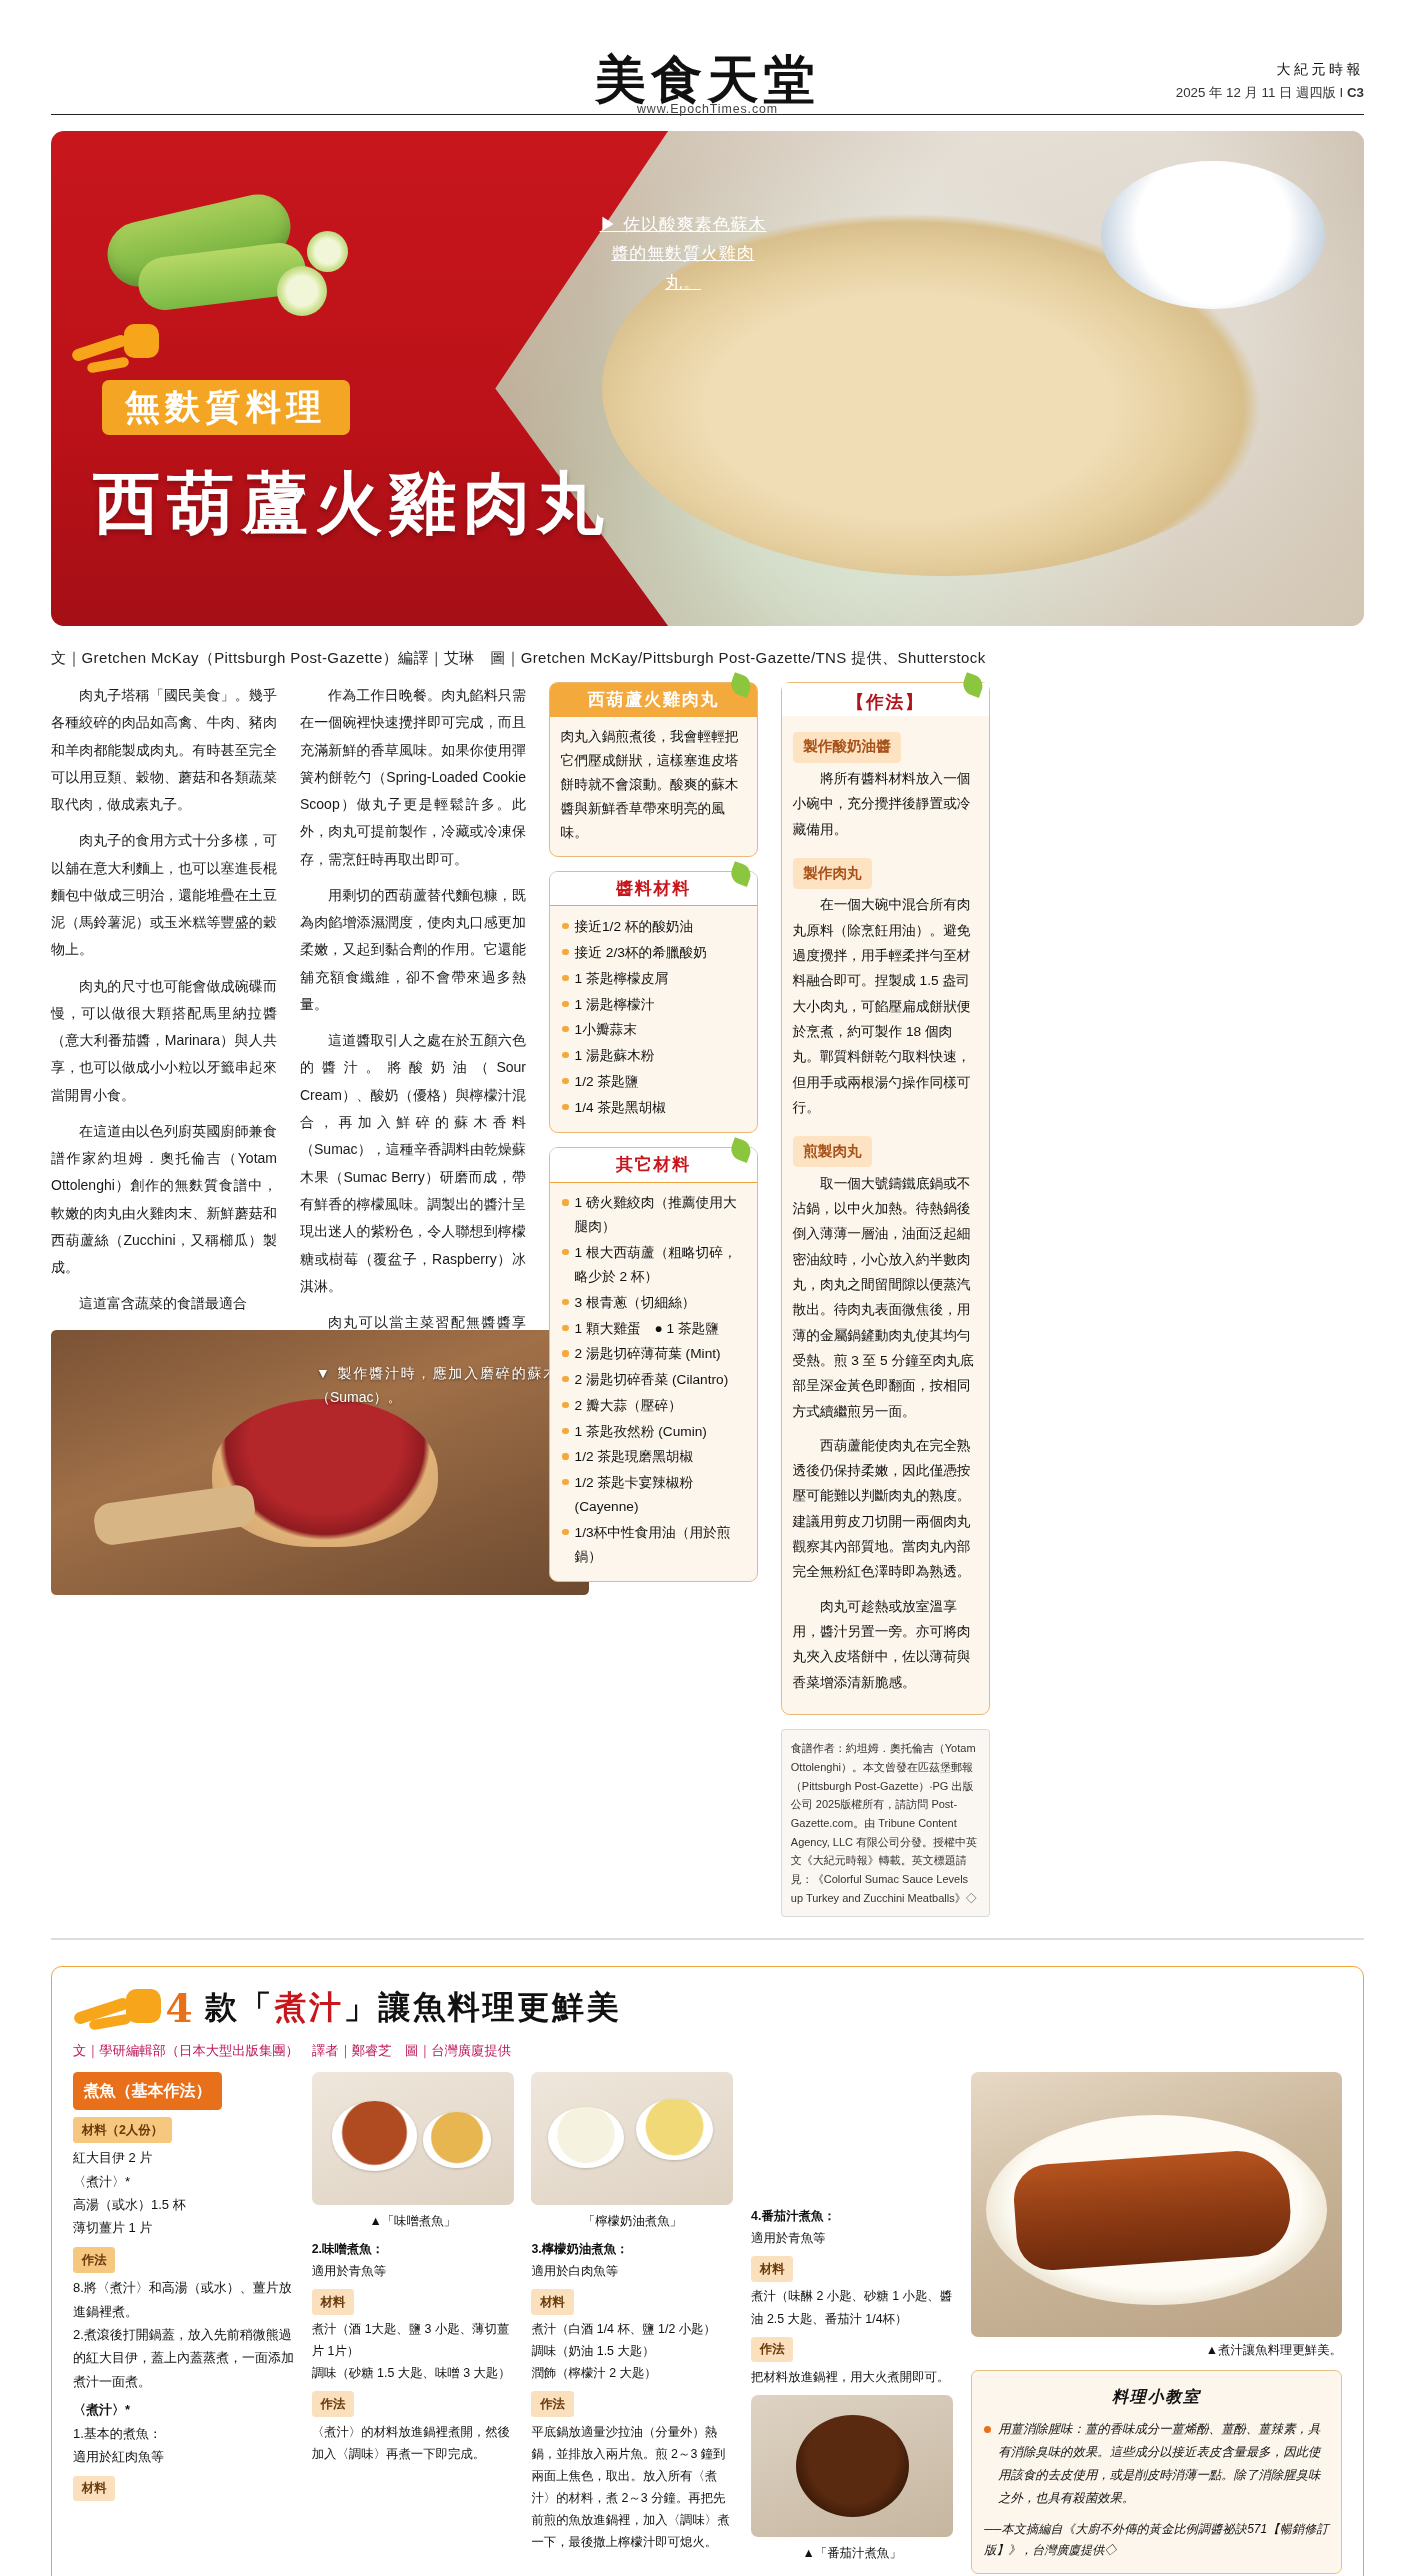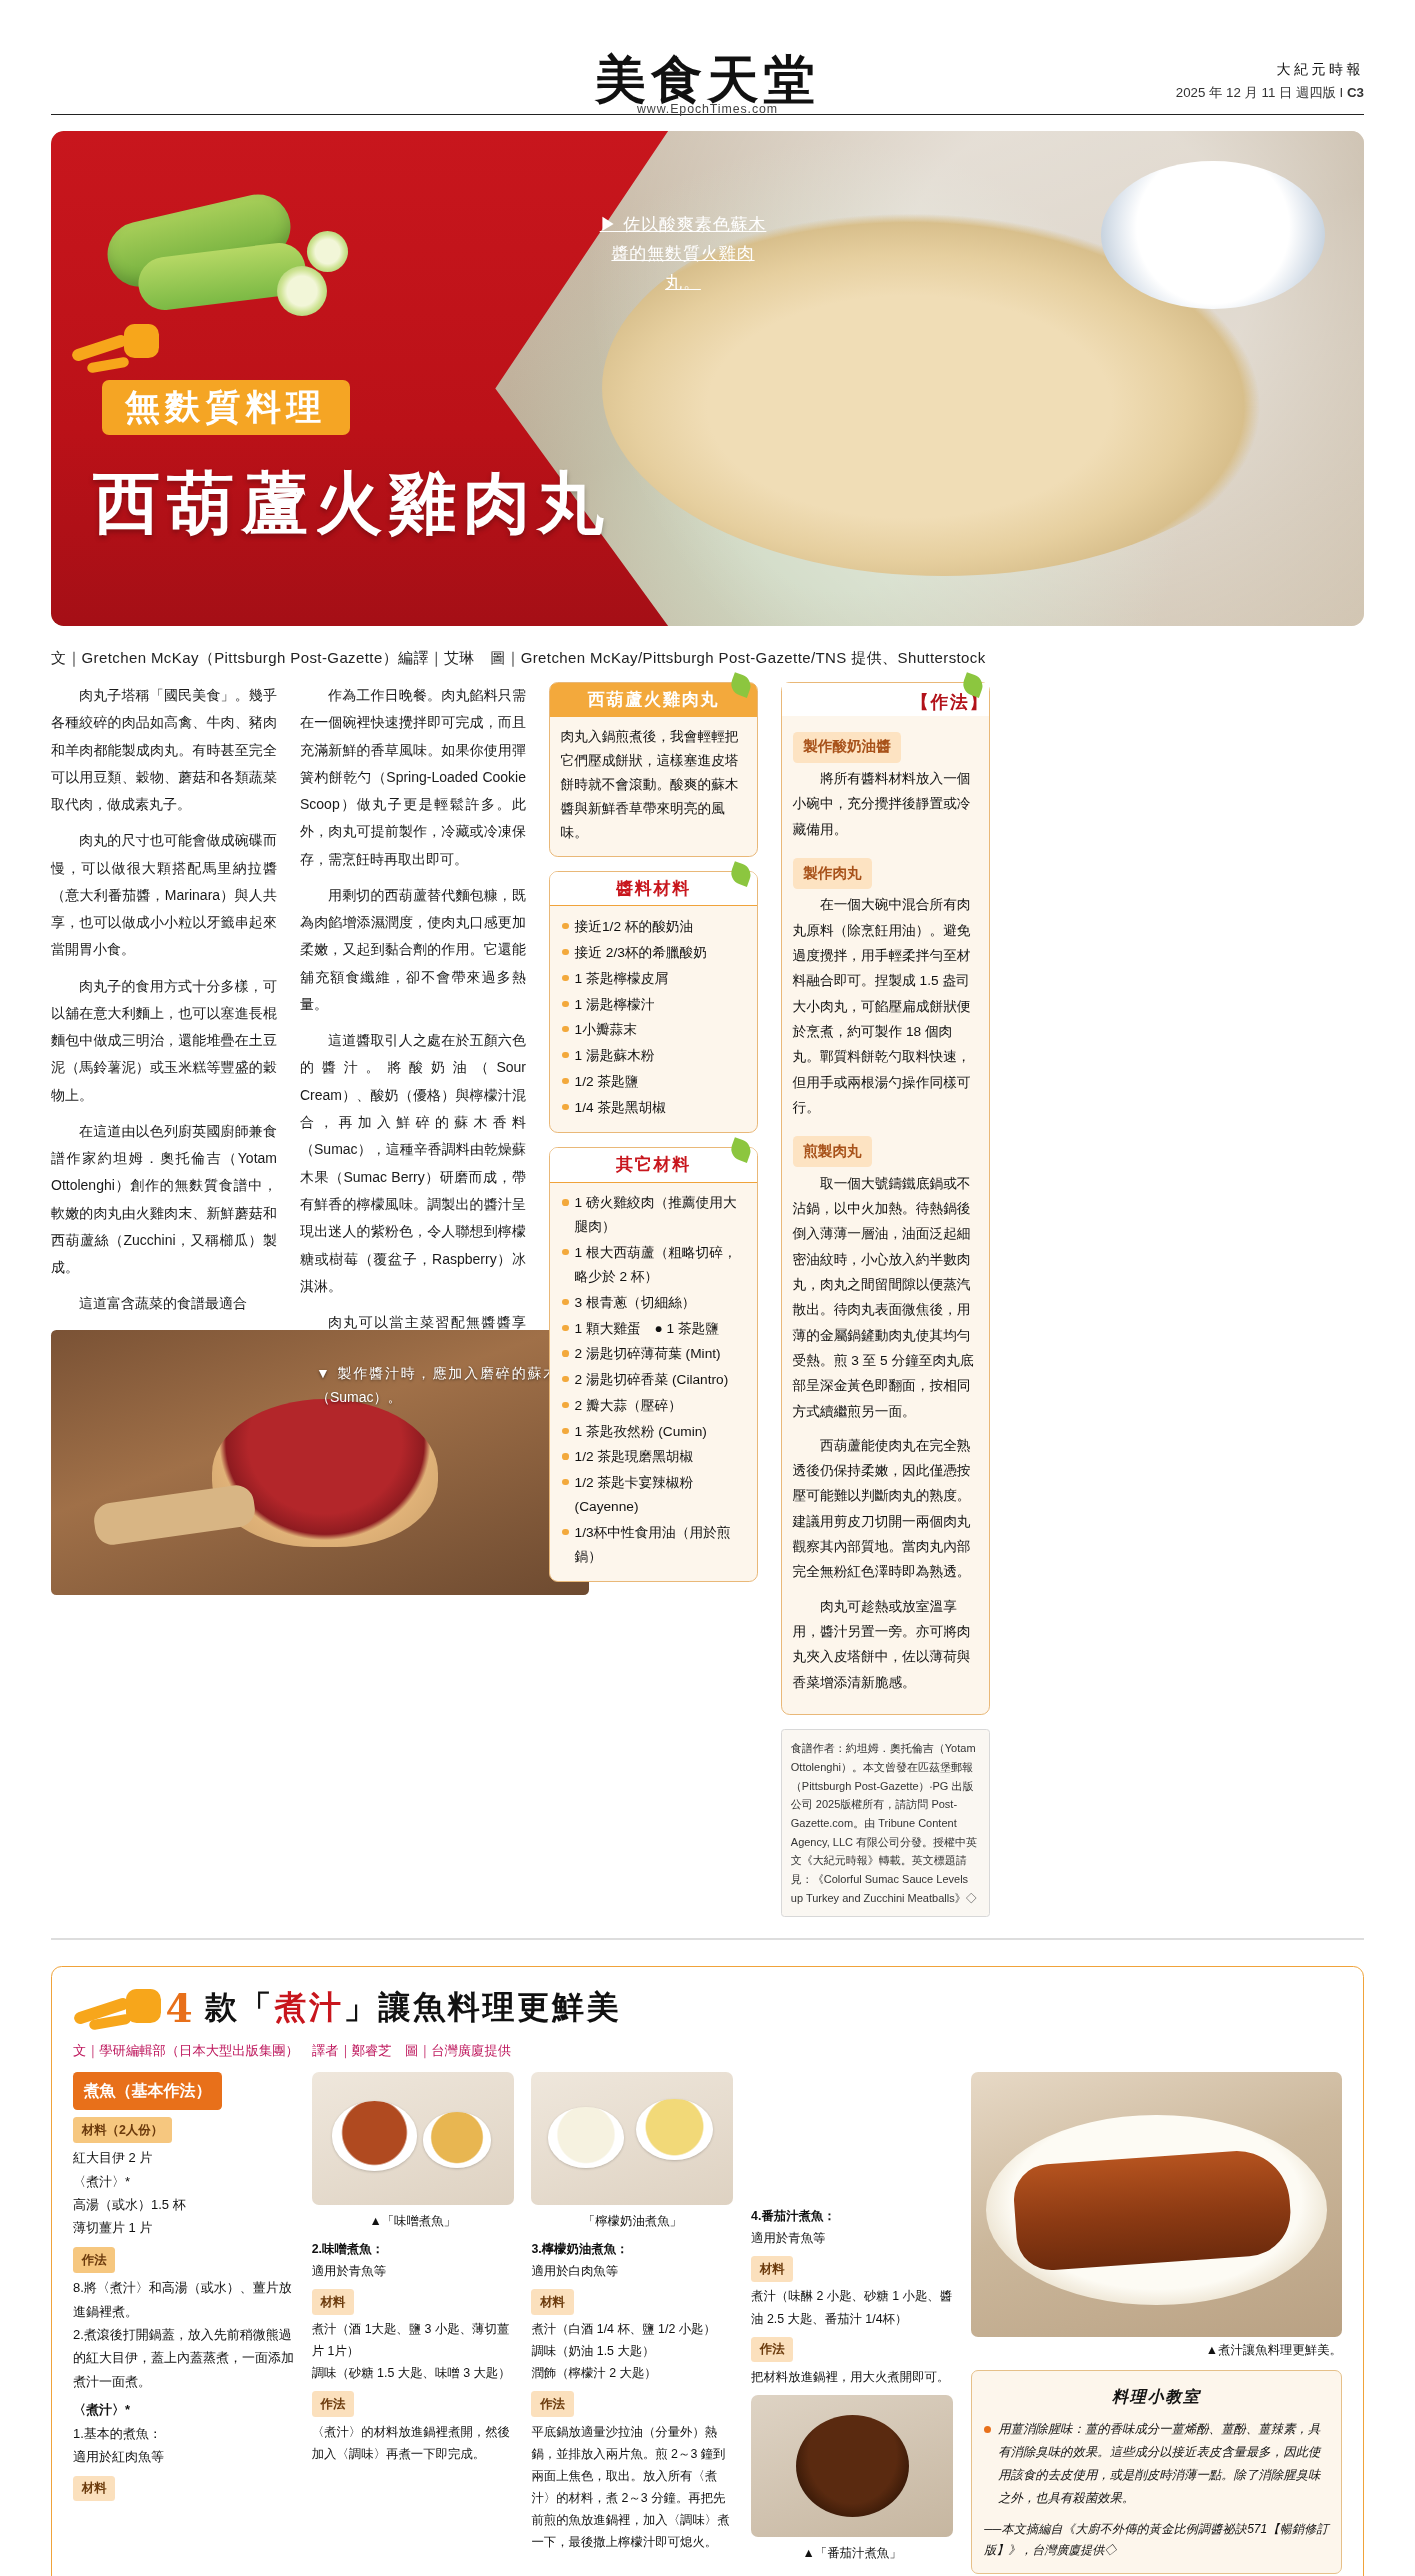--- a/index.html
+++ b/index.html
@@ -100,21 +100,21 @@
   .rbox.tan { background:#fdf6ec; border-color:#e9b878; }
   .rbox-head { background:#f3a93c; color:#fff; font-weight:bold; font-size:17px; text-align:center;
      padding:5.3px 3.5px; border-radius:7px 7px 0 0; letter-spacing:1.8px; }
   .rbox-head.white { background:#fff; color:#c8161d; border-bottom:0.9px solid #f0a33a; border-radius:7px 7px 0 0; }
   .rbox-body { padding:8.8px 10.6px 10.6px 10.6px; font-size:13.7px; line-height:1.75; }
   .rbox-body ul { list-style:none; margin:0; padding:0; }
   .rbox-body li { position:relative; padding-left:14px; margin-bottom:1.8px; }
   .rbox-body li:before { content:""; position:absolute; left:1.8px; top:8px; width:6.2px; height:6.2px; border-radius:50%; background:#f3a93c; }
   .leaf { position:absolute; right:7px; top:-8px; width:19.5px; height:19.5px; border-radius:0 60% 0 60%; background:#8cc63f; transform:rotate(20deg); }
 
-  .howto-head { background:#fff; color:#b2121a; border:none; font-weight:bold; font-size:17.7px; text-align:right; padding:7px 0 1.8px; letter-spacing:1.8px;}
+  .howto-head { background:#fff; color:#b2121a; border:none; font-weight:bold; font-size:17.7px; text-align:center; padding:7px 0 1.8px; letter-spacing:1.8px;}
   .sub-head { display:inline-block; background:#fde3c2; color:#a8521a; font-weight:bold; font-size:14.6px; padding:2.7px 10.6px; border-radius:4.4px; margin:7px 0 3.5px; }
   .howto p { margin:0 0 8.8px; text-indent:2em; font-size:13.7px; line-height:1.85; }
 
   .credit { border:0.9px solid #d8d8d8; background:#faf7f2; font-size:11px; line-height:1.7; padding:8.8px; color:#333; border-radius:3.5px; }
 
   
   .feature2 { margin-top:26.5px; border:1.8px solid #f0a33a; border-radius:10.6px; padding:17.7px 21px 23px; background:#fff; }
   .f2-head { display:flex; align-items:center; gap:12.4px; }
   .f2-num { font-size:39px; font-weight:bold; color:#e8701a; font-family:"DejaVu Serif", serif; }
   .f2-title { font-size:32px; font-weight:bold; letter-spacing:2.7px; font-family:"DejaVu Serif", serif; }
@@ -184,22 +184,22 @@
     <div class="hero-title">西葫蘆火雞肉丸</div>
     <div class="hero-caption">▶ 佐以酸爽素色蘇木醬的無麩質火雞肉丸。</div>
   </div>
 
   <div class="byline">文｜Gretchen McKay（Pittsburgh Post-Gazette）編譯｜艾琳　圖｜Gretchen McKay/Pittsburgh Post-Gazette/TNS 提供、Shutterstock</div>
 
   <div class="article">
 
     <div class="col narrow">
       <p>肉丸子塔稱「國民美食」。幾乎各種絞碎的肉品如高禽、牛肉、豬肉和羊肉都能製成肉丸。有時甚至完全可以用豆類、穀物、蘑菇和各類蔬菜取代肉，做成素丸子。</p>
+      <p>肉丸子的食用方式十分多樣，可以舖在意大利麵上，也可以塞進長棍麵包中做成三明治，還能堆疊在土豆泥（馬鈴薯泥）或玉米糕等豐盛的穀物上。</p>
       <p>肉丸的尺寸也可能會做成碗碟而慢，可以做很大顆搭配馬里納拉醬（意大利番茄醬，Marinara）與人共享，也可以做成小小粒以牙籤串起來當開胃小食。</p>
-      <p>肉丸子的食用方式十分多樣，可以舖在意大利麵上，也可以塞進長棍麵包中做成三明治，還能堆疊在土豆泥（馬鈴薯泥）或玉米糕等豐盛的穀物上。</p>
       <p>在這道由以色列廚英國廚師兼食譜作家約坦姆．奧托倫吉（Yotam Ottolenghi）創作的無麩質食譜中，軟嫩的肉丸由火雞肉末、新鮮蘑菇和西葫蘆絲（Zucchini，又稱櫛瓜）製成。</p>
       <p>這道富含蔬菜的食譜最適合</p>
       <div class="inline-photo">
         <div class="ip-bowl"></div>
         <div class="ip-spoon"></div>
         <div class="ip-cap">▼ 製作醬汁時，應加入磨碎的蘇木香料（Sumac）。</div>
       </div>
     </div>
 
     <div class="col narrow">

